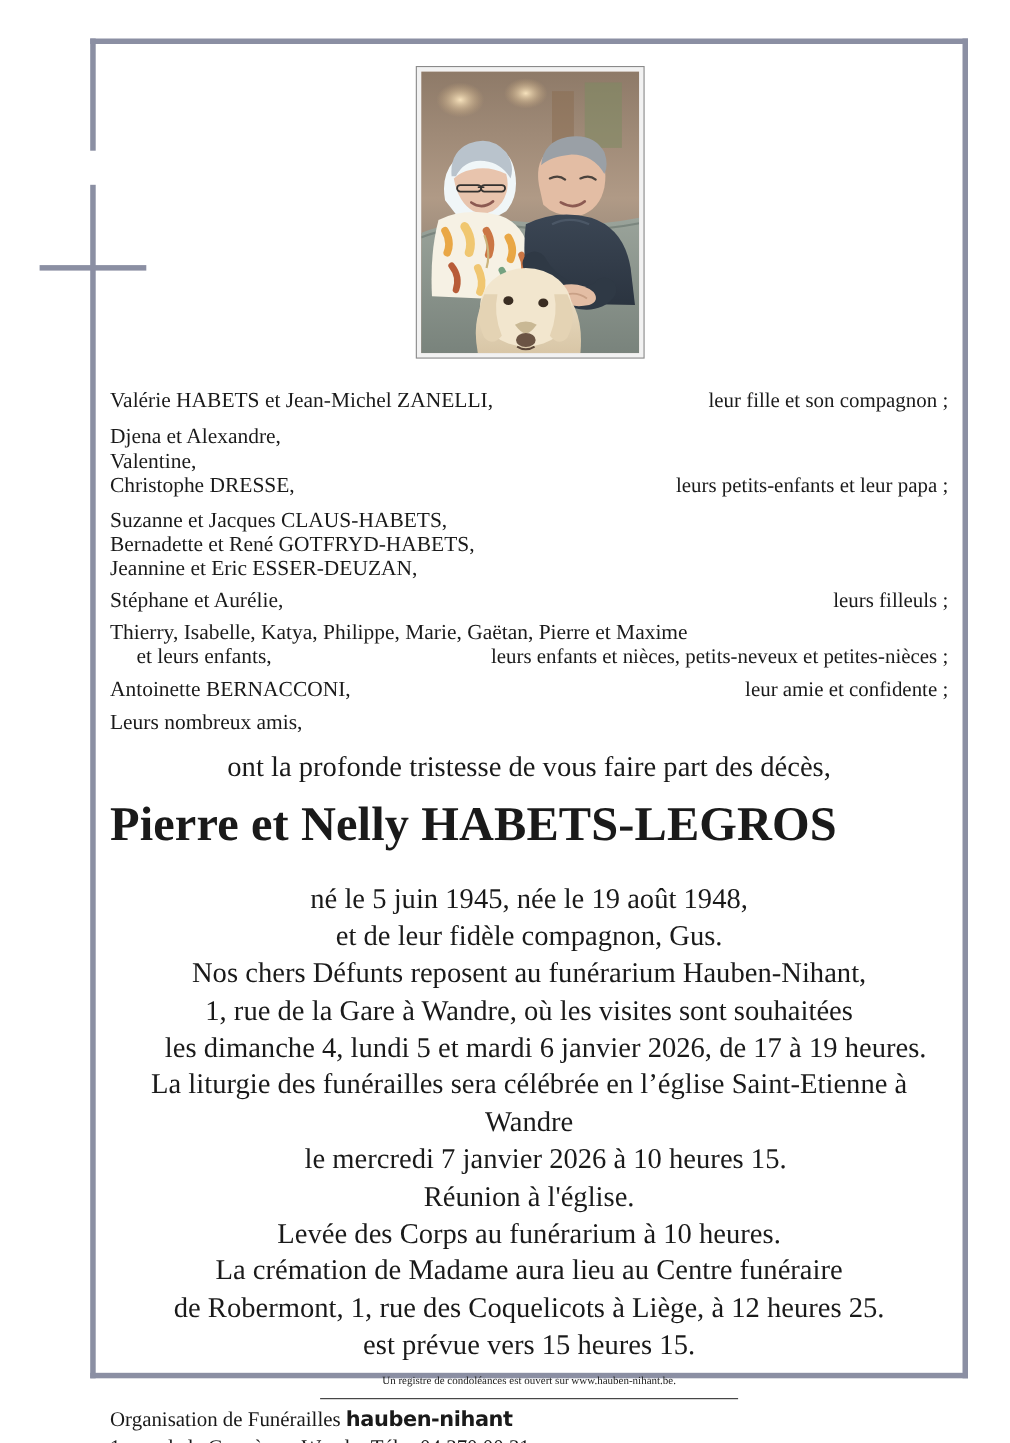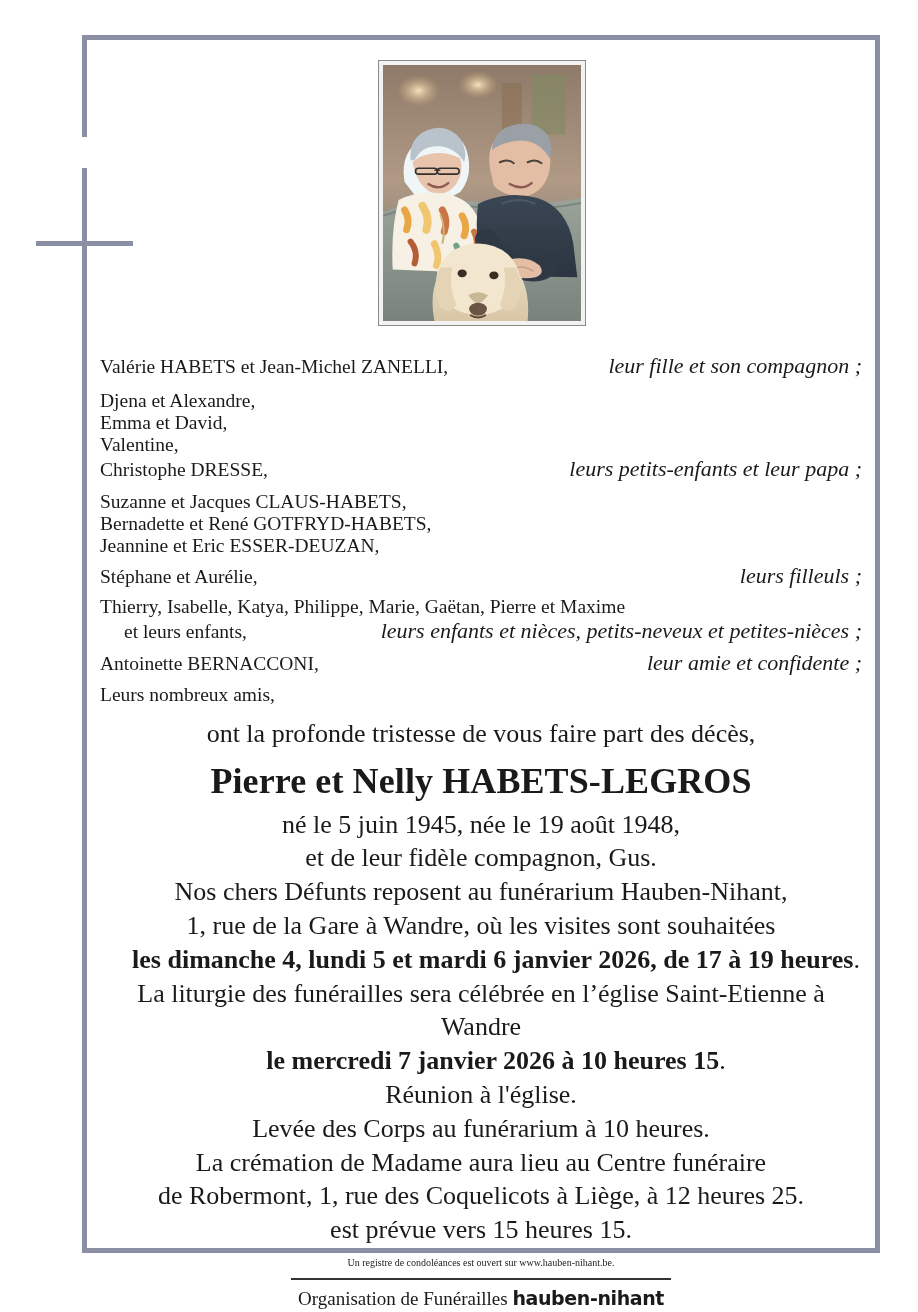--- a/index.html
+++ b/index.html
@@ -63,65 +63,64 @@
   .fam-row {
     position: relative;
     display: flex;
     align-items: baseline;
     justify-content: space-between;
     font-size: 19.5px;
     line-height: 1.31;
   }
   .fam-names { white-space: pre; }
   .fam-rel {
-    font-style: italic;
-    font-size: 22px;
+    font-size: 19px;
     text-align: right;
     white-space: pre;
     margin-left: auto;
     padding-left: 10px;
   }
   .indent { padding-left: 24px; }
   .tight { line-height: 1.14; }
 
   .centered {
     text-align: center;
     font-size: 26px;
     line-height: 1.3;
   }
   .gap-sm { height: 9px; }
   .gap-xs { height: 5px; }
 
   .deceased-names {
-    text-align: center;
+    text-align: left;
     font-weight: bold;
-    font-size: 36px;
+    font-size: 44px;
     line-height: 1.22;
-    margin: 9px 0 4px 0;
+    margin: 9px 0 24px 0;
     letter-spacing: 0.1px;
   }
 
-  .b { font-weight: bold; margin-left: 30px; }
+  .b { font-weight: normal; margin-left: 30px; }
 
   .registry {
     text-align: center;
     font-size: 10px;
     line-height: 1.3;
     margin-top: 9px;
   }
 
   .rule {
     width: 380px;
     height: 1.6px;
     background: #333333;
     margin: 9px auto 6px auto;
   }
 
   .org-line {
-    text-align: center;
+    text-align: left;
     font-size: 19px;
     line-height: 1.34;
   }
   .brand {
     font-family: "DejaVu Sans", sans-serif;
     font-weight: bold;
     font-size: 19px;
     letter-spacing: -0.4px;
   }
 </style>
@@ -234,24 +233,20 @@
       <span class="fam-rel">leur fille et son compagnon ;</span>
     </div>
 
     <div class="gap-sm"></div>
 
     <div class="fam-row tight">
       <span class="fam-names">Djena et Alexandre,</span>
       <span class="fam-rel"></span>
     </div>
     <div class="fam-row tight">
-      <span class="fam-names">Emma et David,</span>
-      <span class="fam-rel"></span>
-    </div>
-    <div class="fam-row tight">
       <span class="fam-names">Valentine,</span>
       <span class="fam-rel"></span>
     </div>
     <div class="fam-row tight">
       <span class="fam-names">Christophe DRESSE,</span>
       <span class="fam-rel">leurs petits-enfants et leur papa ;</span>
     </div>
 
     <div class="gap-sm"></div>
 

